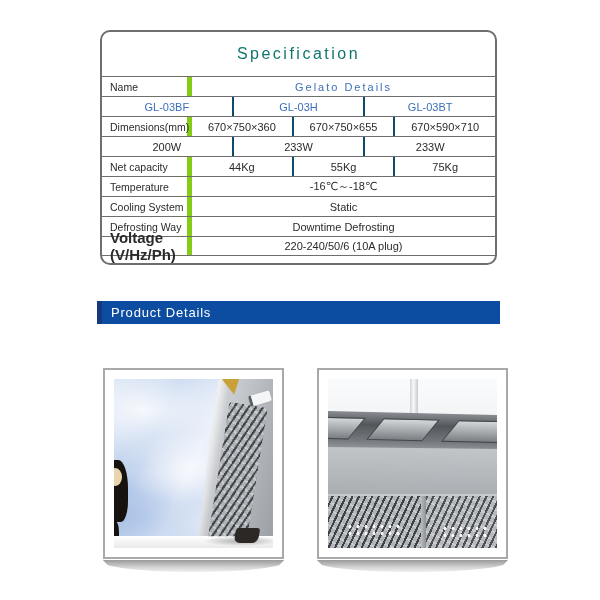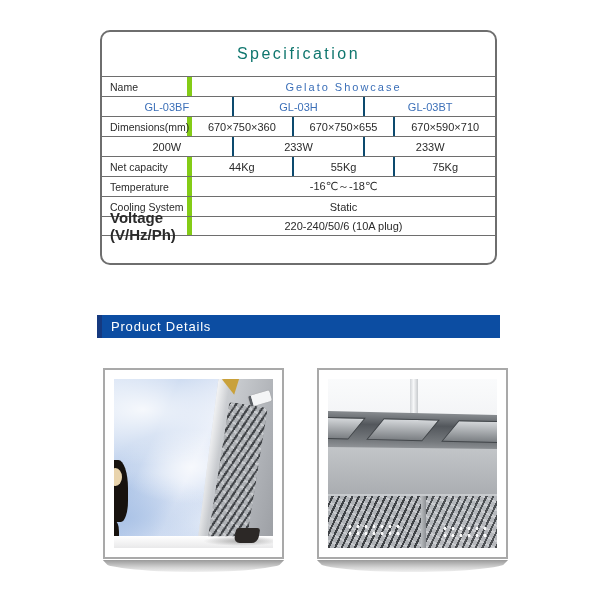--- a/index.html
+++ b/index.html
@@ -25,21 +25,21 @@
   .cell{display:flex;align-items:center;box-sizing:border-box;}
   .cell.label{width:90px;border-right:5px solid #84cc16;padding-left:8px;}
   .cell.label.small{font-size:15px;font-weight:bold;}
   .cell.value{flex:1;justify-content:center;font-size:11px;}
   .cell.value.sep{border-left:2px solid #0c4a6e;}
   .blue{color:#3b6fb8;}
   .ls{letter-spacing:2px;}
 
   
   .banner{
-    position:absolute;left:97px;top:315px;width:403px;height:23px;
+    position:absolute;left:97px;top:301px;width:403px;height:23px;
     background:#0c4da2;color:#ffffff;display:flex;align-items:center;
     font-size:13px;letter-spacing:0.8px;
   }
   .banner-accent{width:5px;align-self:stretch;background:#15397f;margin-right:9px;}
 
   
   .frame{
     position:absolute;background:#fff;border:2px solid #a9a9a9;padding:9px;
     box-sizing:border-box;
   }
@@ -160,21 +160,21 @@
 </head>
 <body>
 
 <div class="page">
 
   <section class="spec">
     <div class="spec-title">Specification</div>
 
     <div class="row">
       <div class="cell label">Name</div>
-      <div class="cell value blue ls">Gelato Showcase</div>
+      <div class="cell value blue ls">Gelato Details</div>
     </div>
 
     <div class="row">
       <div class="cell value blue">GL-03BF</div>
       <div class="cell value sep blue">GL-03H</div>
       <div class="cell value sep blue">GL-03BT</div>
     </div>
 
     <div class="row">
       <div class="cell label">Dimensions(mm)</div>
@@ -199,20 +199,24 @@
     <div class="row">
       <div class="cell label">Temperature</div>
       <div class="cell value">-16℃～-18℃</div>
     </div>
 
     <div class="row">
       <div class="cell label">Cooling System</div>
       <div class="cell value">Static</div>
     </div>
 
+    <div class="row">
+      <div class="cell label">Defrosting Way</div>
+      <div class="cell value">Downtime Defrosting</div>
+    </div>
 
     <div class="row last">
       <div class="cell label small">Voltage (V/Hz/Ph)</div>
       <div class="cell value">220-240/50/6 (10A plug)</div>
     </div>
   </section>
 
   <div class="banner">
     <div class="banner-accent"></div>
     <span>Product Details</span>

